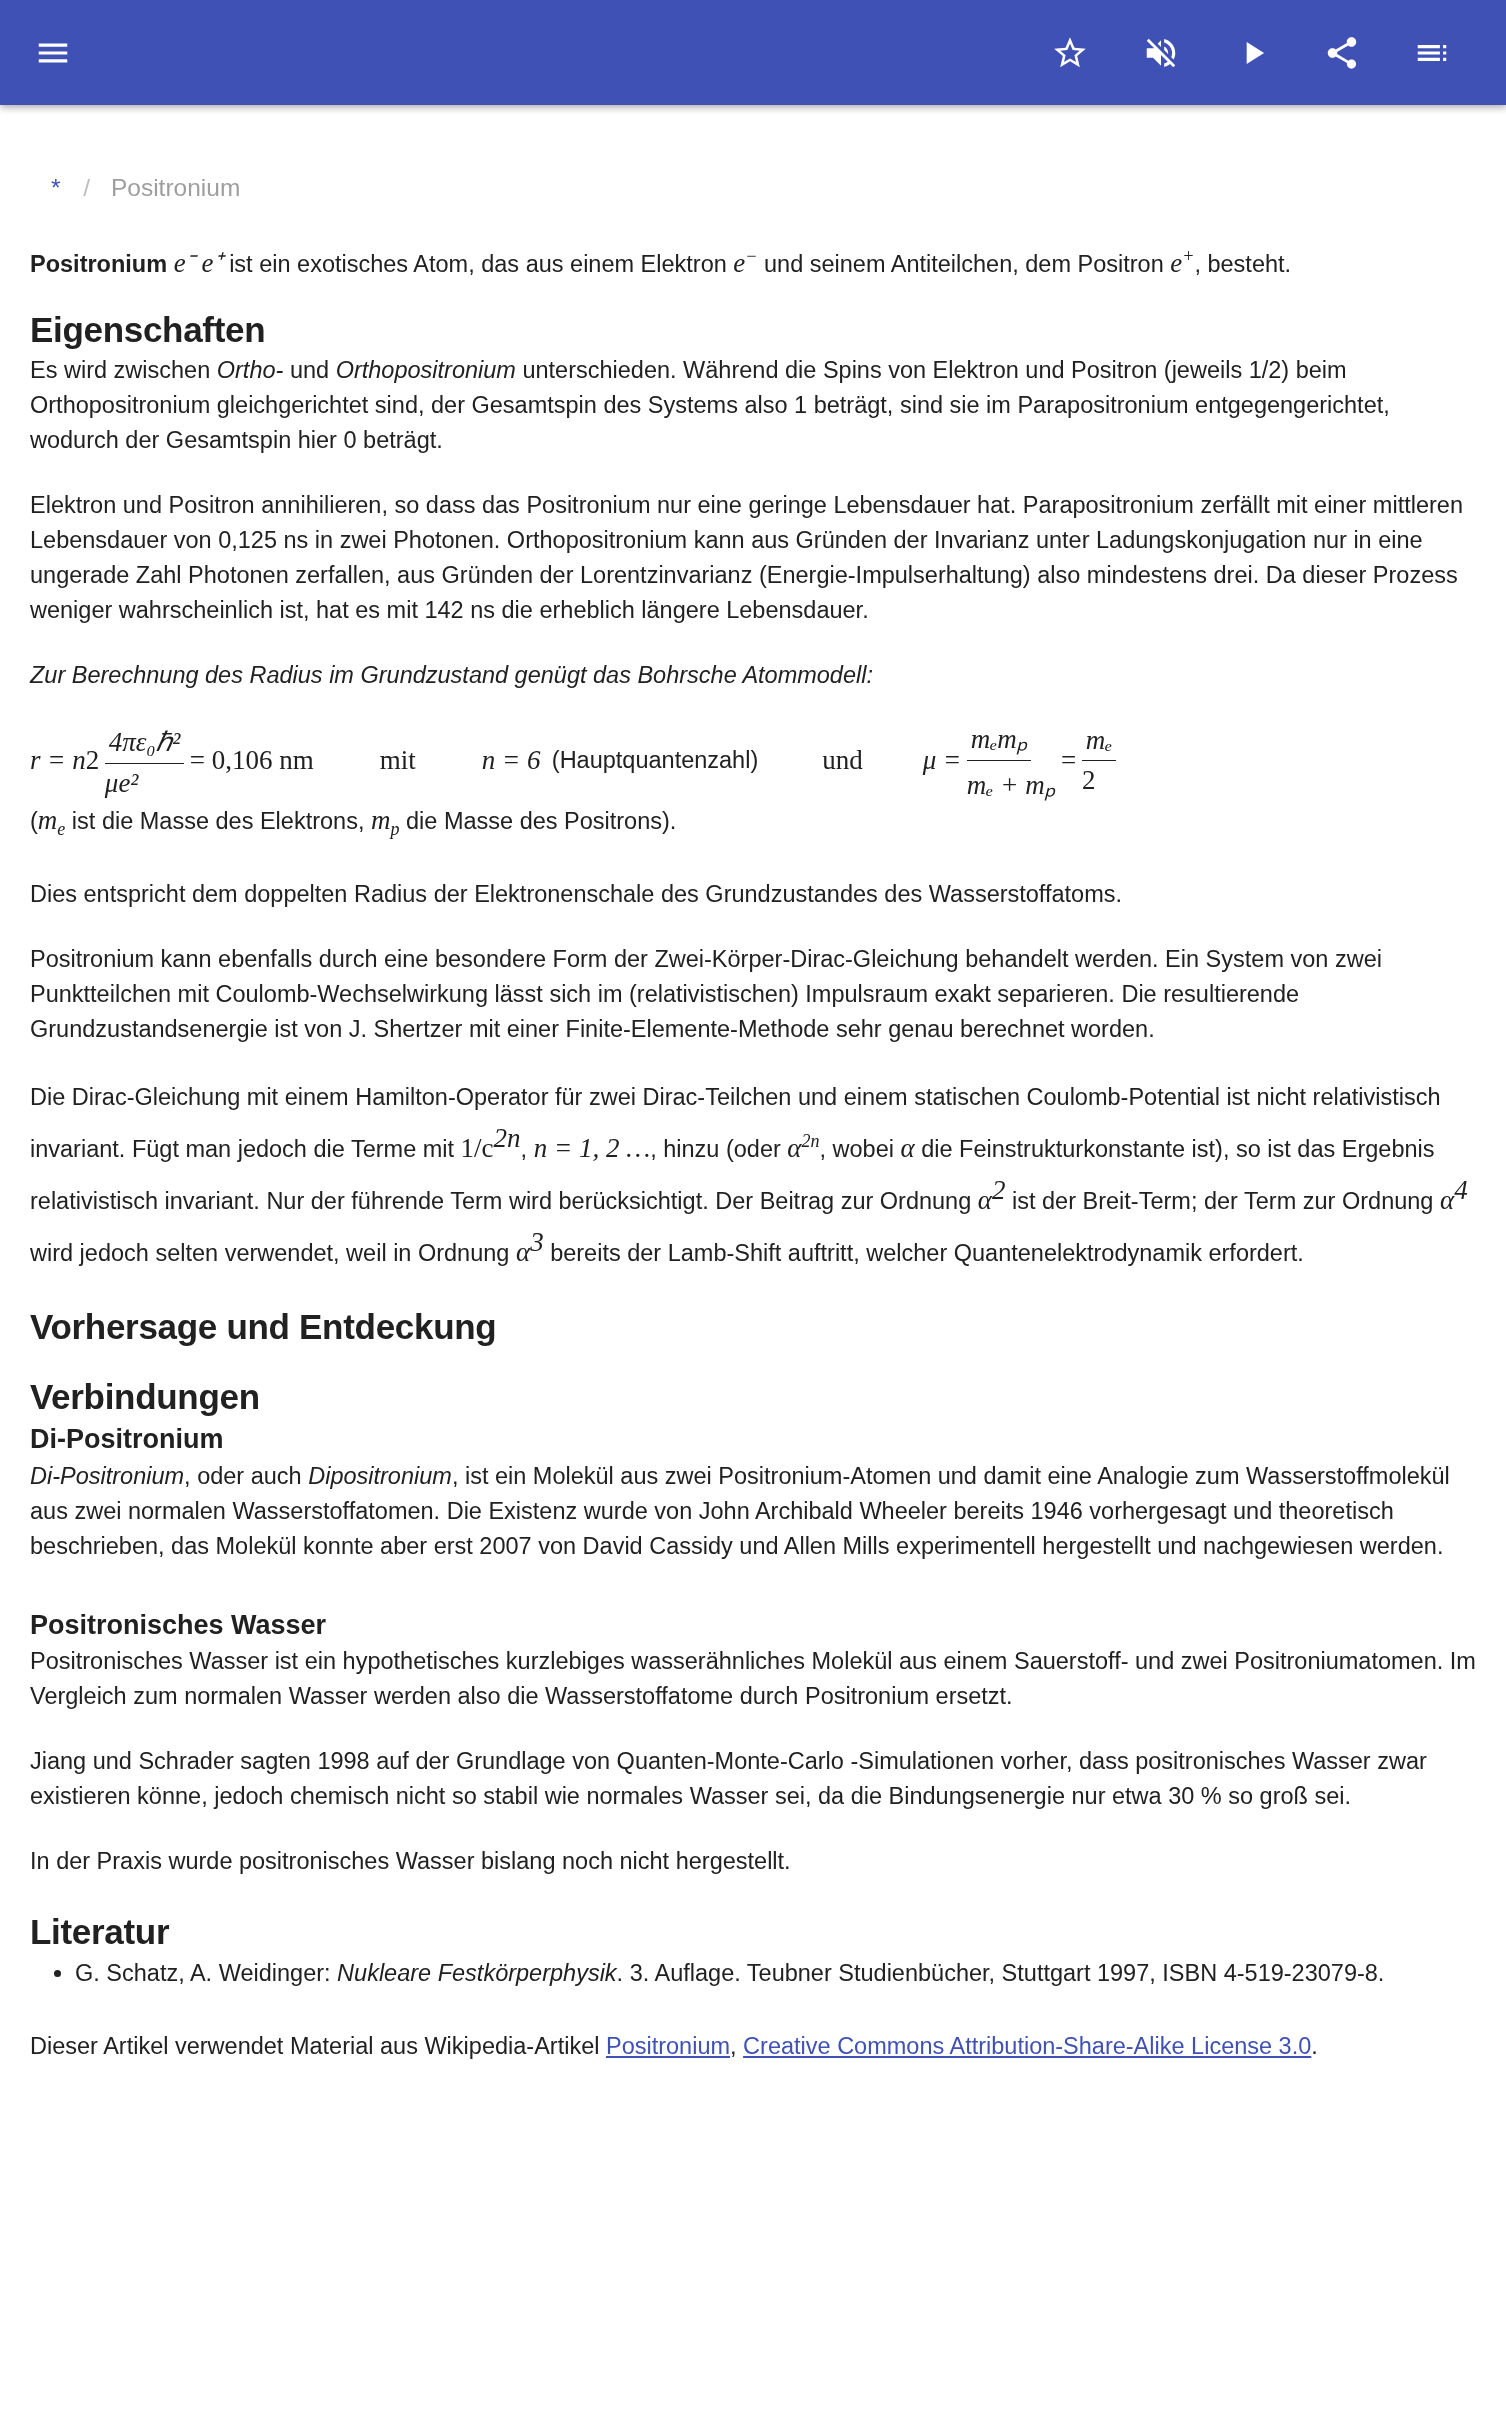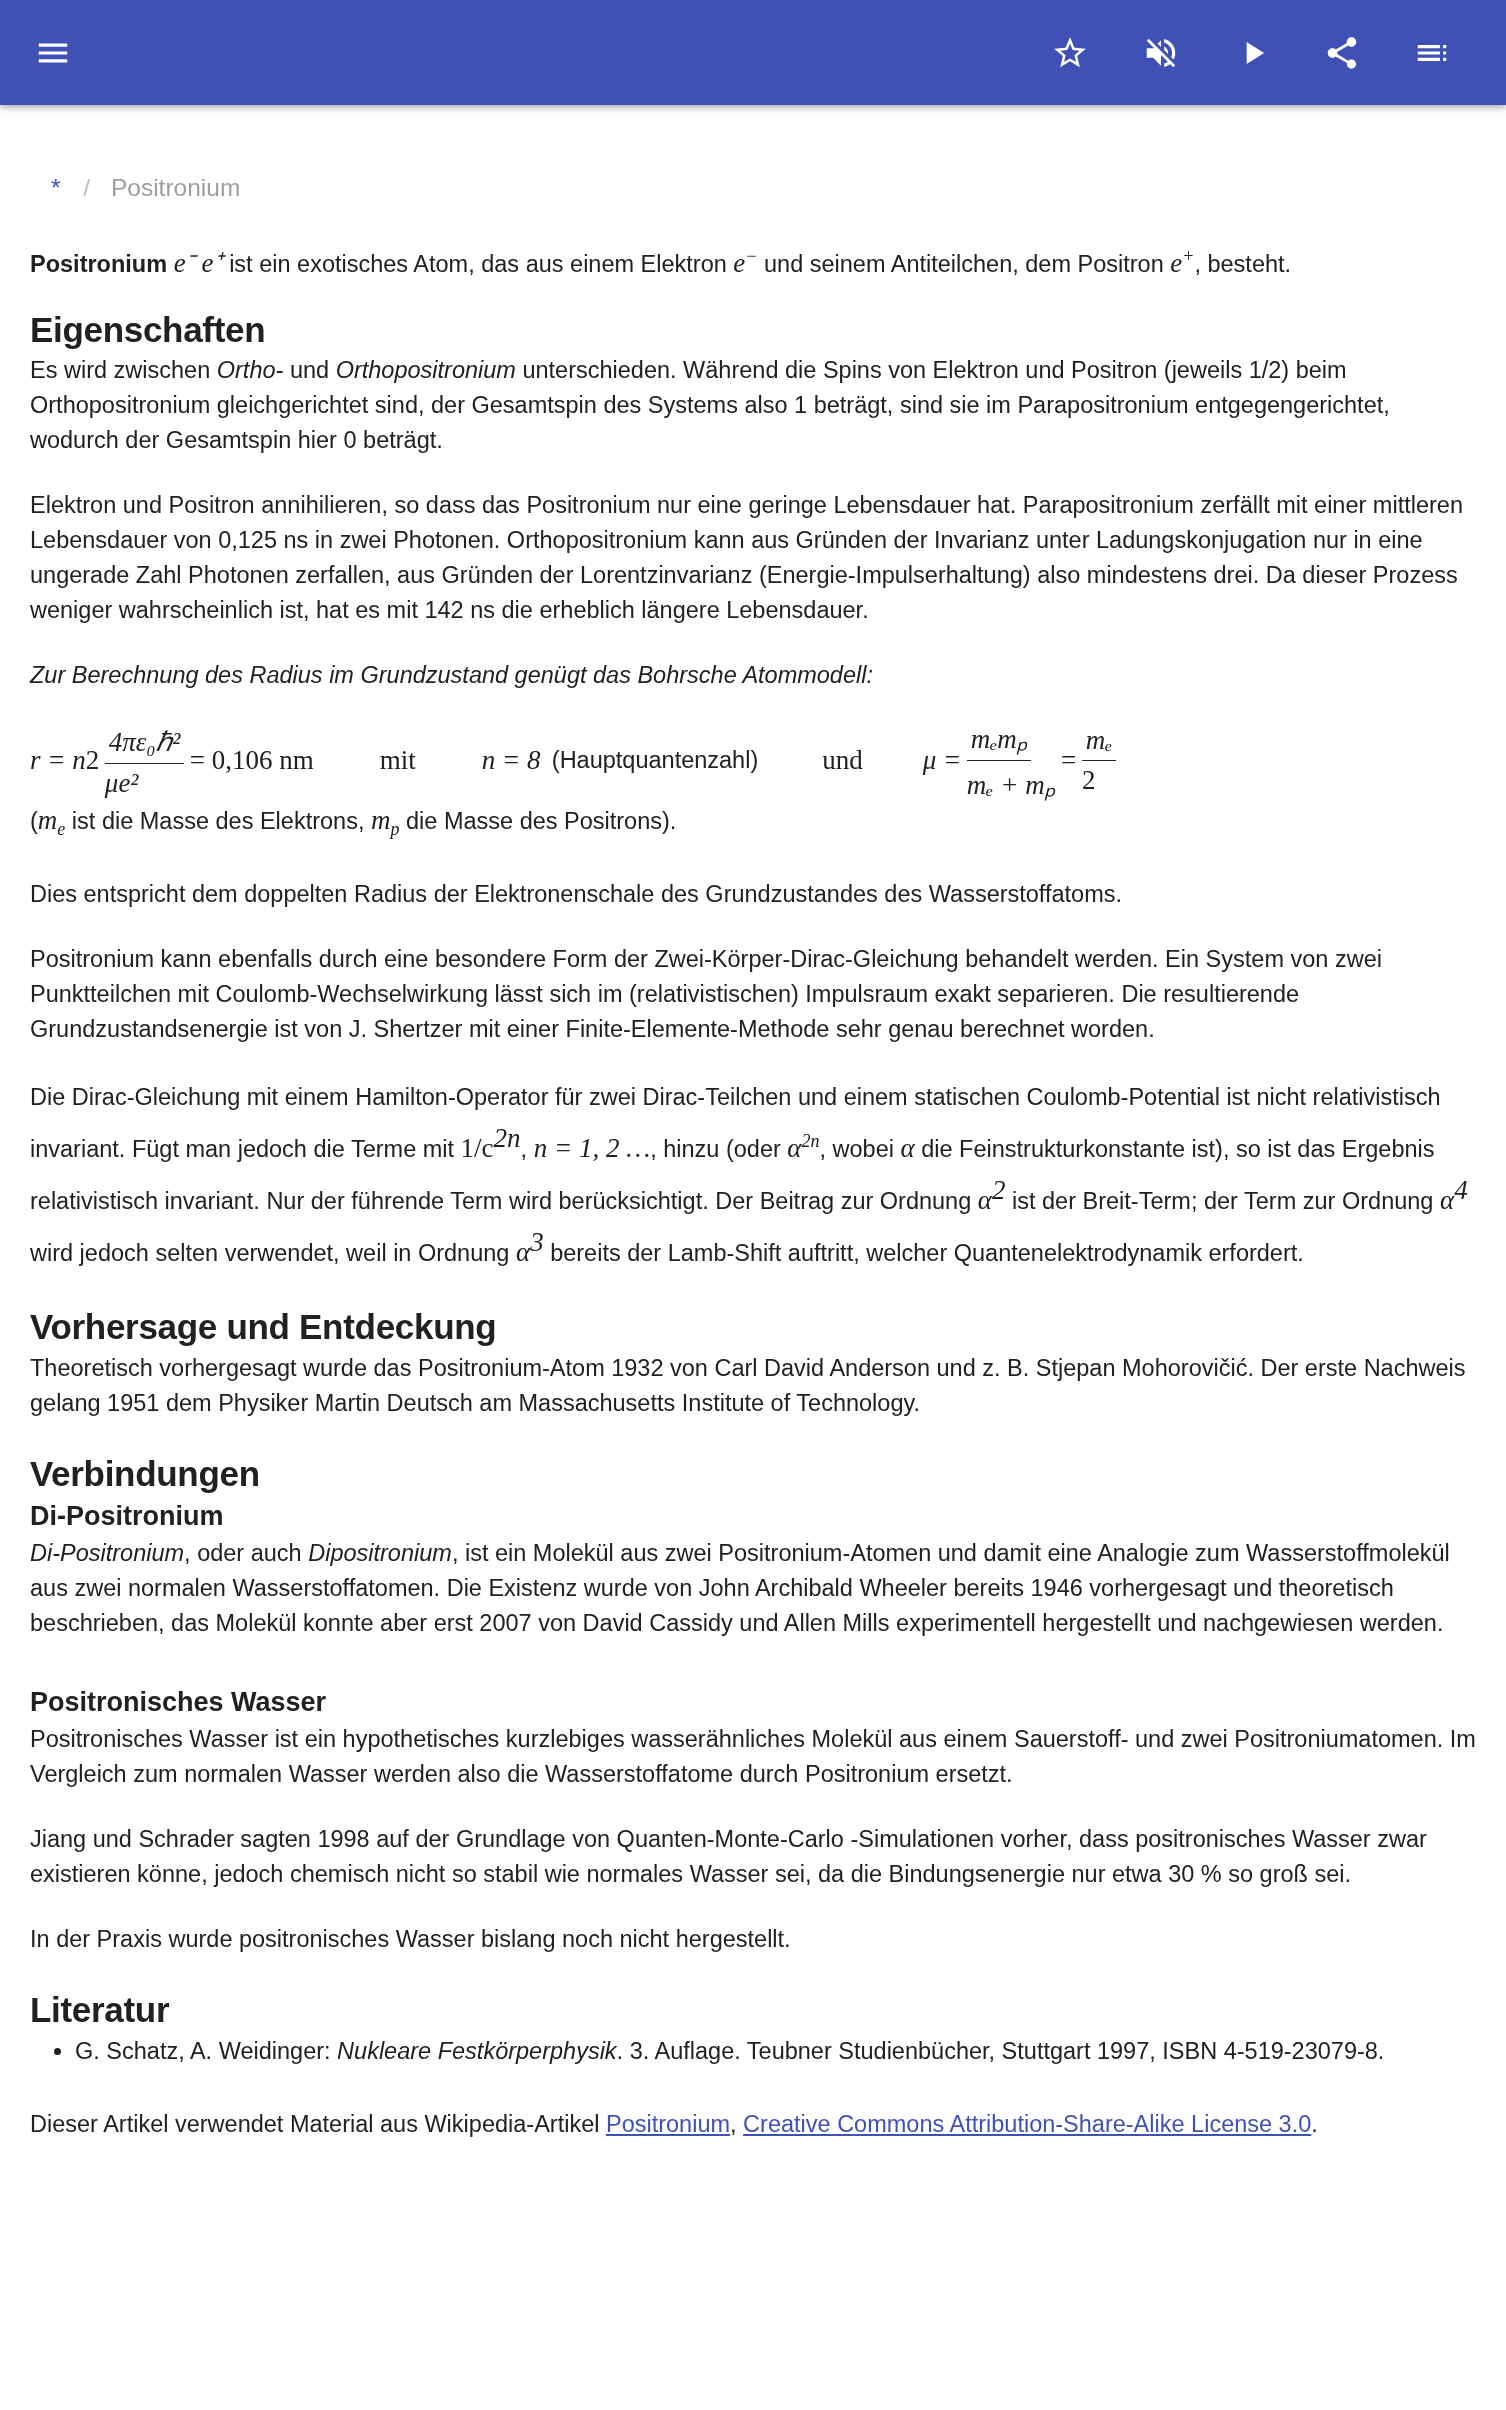--- a/index.html
+++ b/index.html
@@ -93,21 +93,21 @@
     <span class="math">r = n</span>
       <sup class="mathup">2</sup>
     <span class="frac">
       <span class="num math">4πε₀ℏ²</span>
       <span class="den math">μe²</span>
     </span>
     <span class="mathup">= 0,106 nm</span>
     <span class="gap" style="width:66px"></span>
     <span class="mathup">mit</span>
     <span class="gap" style="width:66px"></span>
-    <span class="math">n = 8</span>
+    <span class="math">n = 6</span>
     <span class="gap" style="width:11.3px"></span>
     <span class="note-text">(Hauptquantenzahl)</span>
     <span class="gap" style="width:64px"></span>
     <span class="mathup">und</span>
     <span class="gap" style="width:60px"></span>
     <span class="math">μ =</span>
     <span class="frac">
       <span class="num math">mₑmₚ</span>
       <span class="den math">mₑ + mₚ</span>
     </span>
@@ -117,21 +117,20 @@
       <span class="den mathup">2</span>
     </span>
   </div>
 
   <p class="after-formula"><span>(</span><span class="math"><span>m</span><sub>e</sub></span><span> ist die Masse des Elektrons, </span><span class="math"><span>m</span><sub>p</sub></span><span> die Masse des Positrons).</span></p>
   <p>Dies entspricht dem doppelten Radius der Elektronenschale des Grundzustandes des Wasserstoffatoms.</p>
   <p>Positronium kann ebenfalls durch eine besondere Form der Zwei-Körper-Dirac-Gleichung behandelt werden. Ein System von zwei Punktteilchen mit Coulomb-Wechselwirkung lässt sich im (relativistischen) Impulsraum exakt separieren. Die resultierende Grundzustandsenergie ist von J. Shertzer mit einer Finite-Elemente-Methode sehr genau berechnet worden.</p>
   <p style="line-height:41px;"><span>Die Dirac-Gleichung mit einem Hamilton-Operator für zwei Dirac-Teilchen und einem statischen Coulomb-Potential ist nicht relativistisch invariant. Fügt man jedoch die Terme mit </span><span class="mathup"><span>1/c</span><sup class="math">2n</sup></span><span>, </span><span class="math">n = 1, 2 …</span><span>, hinzu (oder </span><span class="math"><span>α</span><sup>2n</sup></span><span>, wobei </span><span class="math">α</span><span> die Feinstrukturkonstante ist), so ist das Ergebnis relativistisch invariant. Nur der führende Term wird berücksichtigt. Der Beitrag zur Ordnung </span><span class="math"><span>α</span><sup class="mathup">2</sup></span><span> ist der Breit-Term; der Term zur Ordnung </span><span class="math"><span>α</span><sup class="mathup">4</sup></span><span> wird jedoch selten verwendet, weil in Ordnung </span><span class="math"><span>α</span><sup class="mathup">3</sup></span><span> bereits der Lamb-Shift auftritt, welcher Quantenelektrodynamik erfordert.</span></p>
 
   <h2>Vorhersage und Entdeckung</h2>
-  <p>Theoretisch vorhergesagt wurde das Positronium-Atom 1932 von Carl David Anderson und z. B. Stjepan Mohorovičić. Der erste Nachweis gelang 1951 dem Physiker Martin Deutsch am Massachusetts Institute of Technology.</p>
 
   <h2>Verbindungen</h2>
   <h3>Di-Positronium</h3>
   <p style="margin-bottom:43px;"><i>Di-Positronium</i><span>, oder auch </span><i>Dipositronium</i><span>, ist ein Molekül aus zwei Positronium-Atomen und damit eine Analogie zum Wasserstoffmolekül aus zwei normalen Wasserstoffatomen. Die Existenz wurde von John Archibald Wheeler bereits 1946 vorhergesagt und theoretisch beschrieben, das Molekül konnte aber erst 2007 von David Cassidy und Allen Mills experimentell hergestellt und nachgewiesen werden.</span></p>
 
   <h3>Positronisches Wasser</h3>
   <p>Positronisches Wasser ist ein hypothetisches kurzlebiges wasserähnliches Molekül aus einem Sauerstoff- und zwei Positroniumatomen. Im Vergleich zum normalen Wasser werden also die Wasserstoffatome durch Positronium ersetzt.</p>
   <p>Jiang und Schrader sagten 1998 auf der Grundlage von Quanten-Monte-Carlo -Simulationen vorher, dass positronisches Wasser zwar existieren könne, jedoch chemisch nicht so stabil wie normales Wasser sei, da die Bindungsenergie nur etwa 30 % so groß sei.</p>
   <p>In der Praxis wurde positronisches Wasser bislang noch nicht hergestellt.</p>
 

